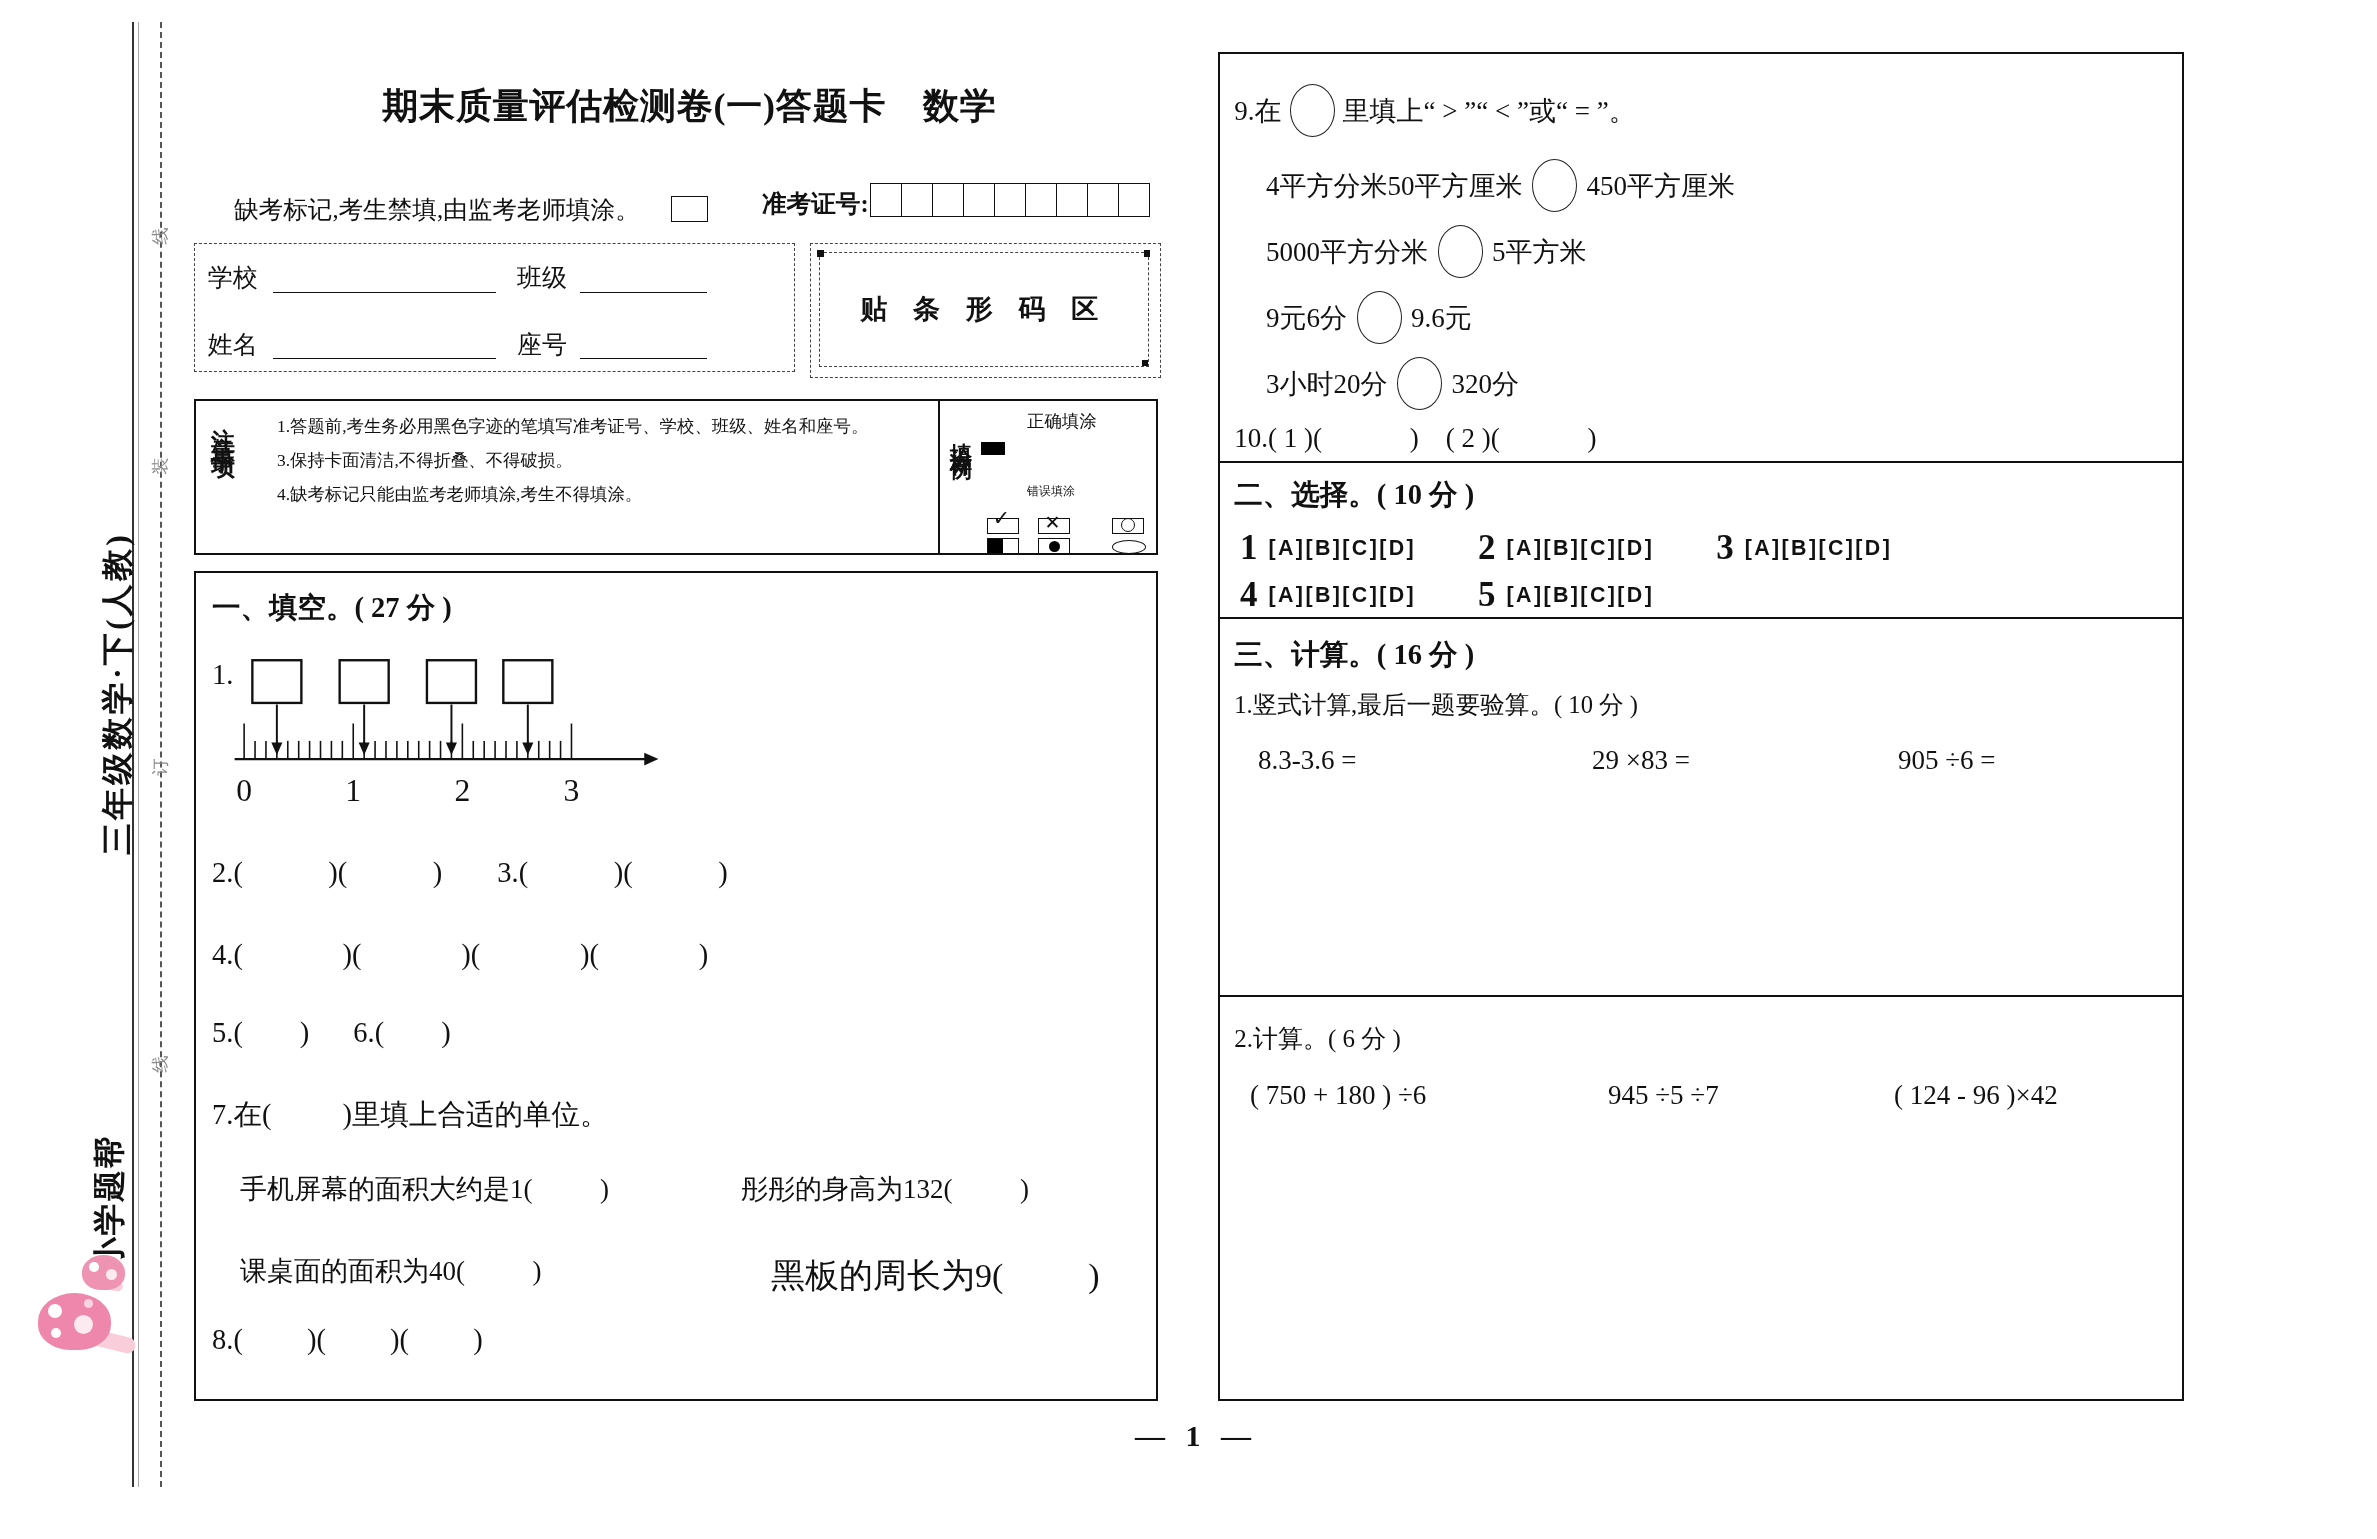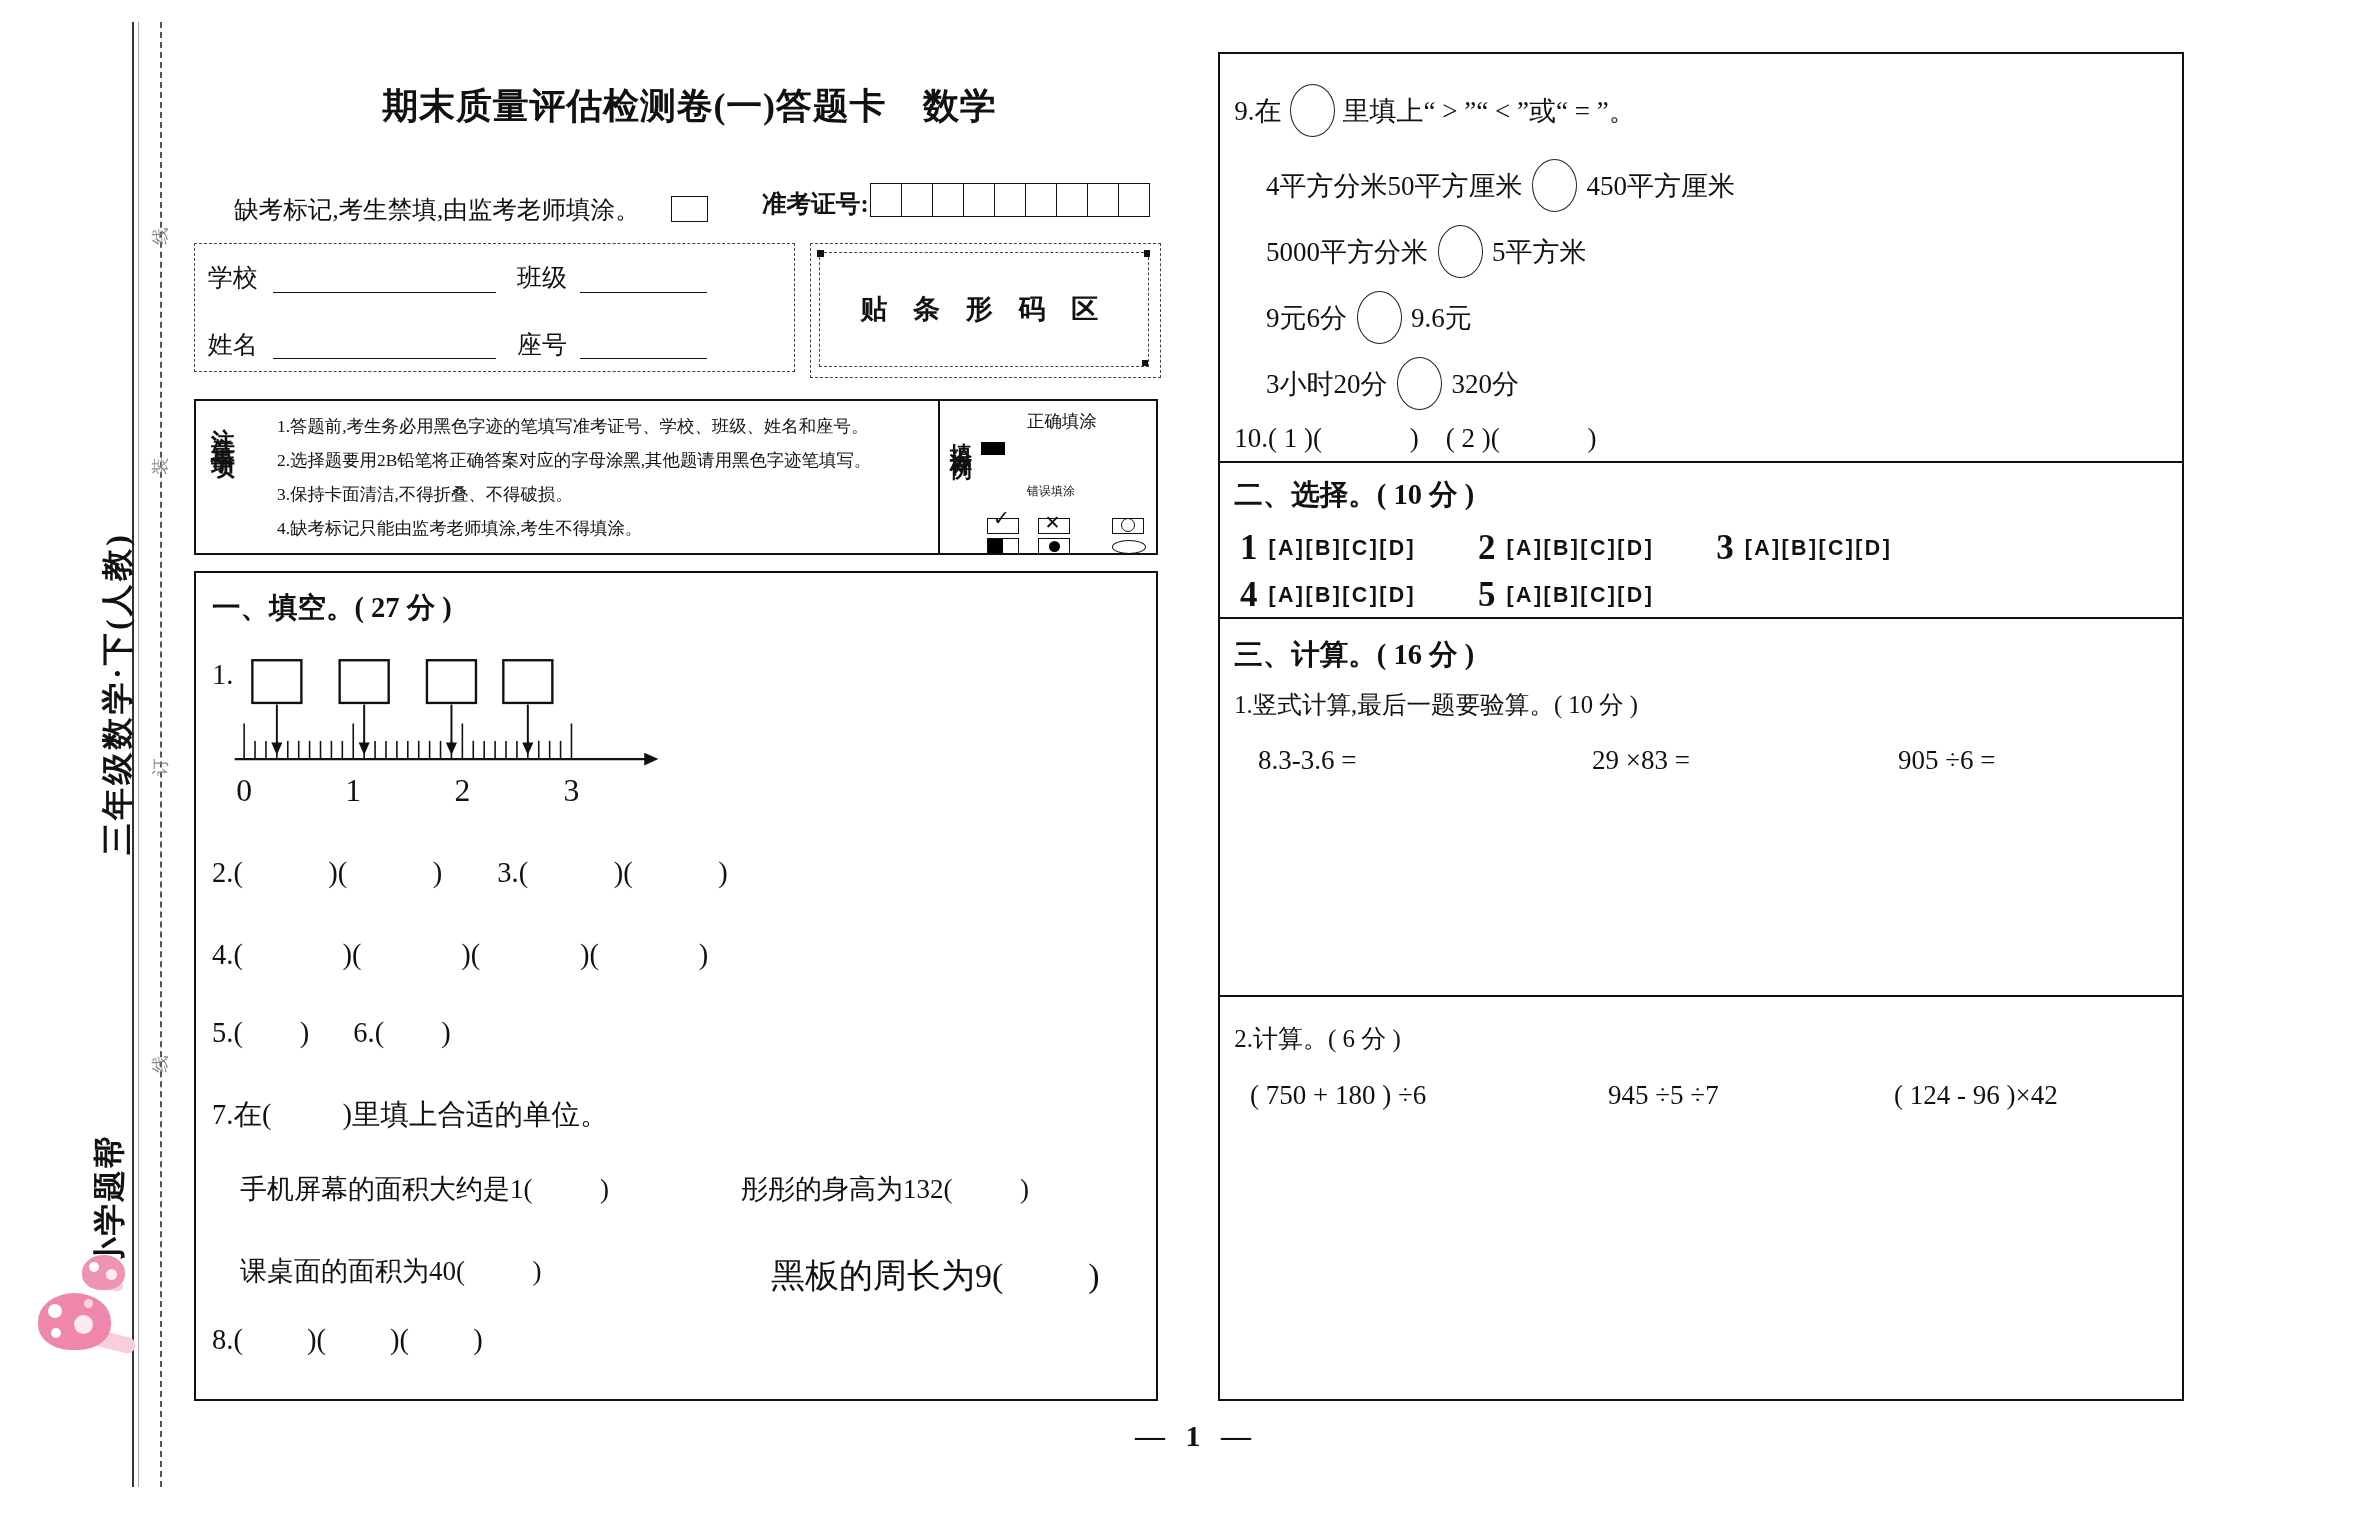--- a/index.html
+++ b/index.html
@@ -92,21 +92,20 @@
     <span class="abs" style="left:12.7px;top:84px;font-size:25px;">姓名</span>
     <span class="abs blank" style="left:78px;top:87px;width:223px;height:27px;"></span>
     <span class="abs" style="left:322px;top:84px;font-size:25px;">座号</span>
     <span class="abs blank" style="left:385px;top:87px;width:127px;height:27px;"></span>
   </div>
 
   <div class="abs box-solid" style="left:194px;top:399px;width:960px;height:152px;">
     <div class="abs vtext" style="left:11px;top:8px;height:139px;font-size:24px;font-weight:700;letter-spacing:9.5px;">注意事项</div>
     <div class="abs" style="left:81px;top:8px;width:666px;">
       <div class="n-item">1.答题前,考生务必用黑色字迹的笔填写准考证号、学校、班级、姓名和座号。</div>
-      <div class="n-item">2.选择题要用2B铅笔将正确答案对应的字母涂黑,其他题请用黑色字迹笔填写。</div>
       <div class="n-item">3.保持卡面清洁,不得折叠、不得破损。</div>
       <div class="n-item">4.缺考标记只能由监考老师填涂,考生不得填涂。</div>
     </div>
     <div class="abs" style="left:742px;top:0;width:2.4px;height:100%;background:#111;"></div>
     <div class="abs vtext" style="left:750px;top:24px;height:119px;font-size:22px;font-weight:700;letter-spacing:5.5px;">填涂样例</div>
     <span class="abs" style="left:831px;top:8px;font-size:17.4px;">正确填涂</span>
     <div class="abs" style="left:785px;top:41px;width:24px;height:12.7px;background:#000;"></div>
     <span class="abs" style="left:831px;top:82px;font-size:12px;">错误填涂</span>
 
     <div class="wex" style="left:791px;top:117px;">

